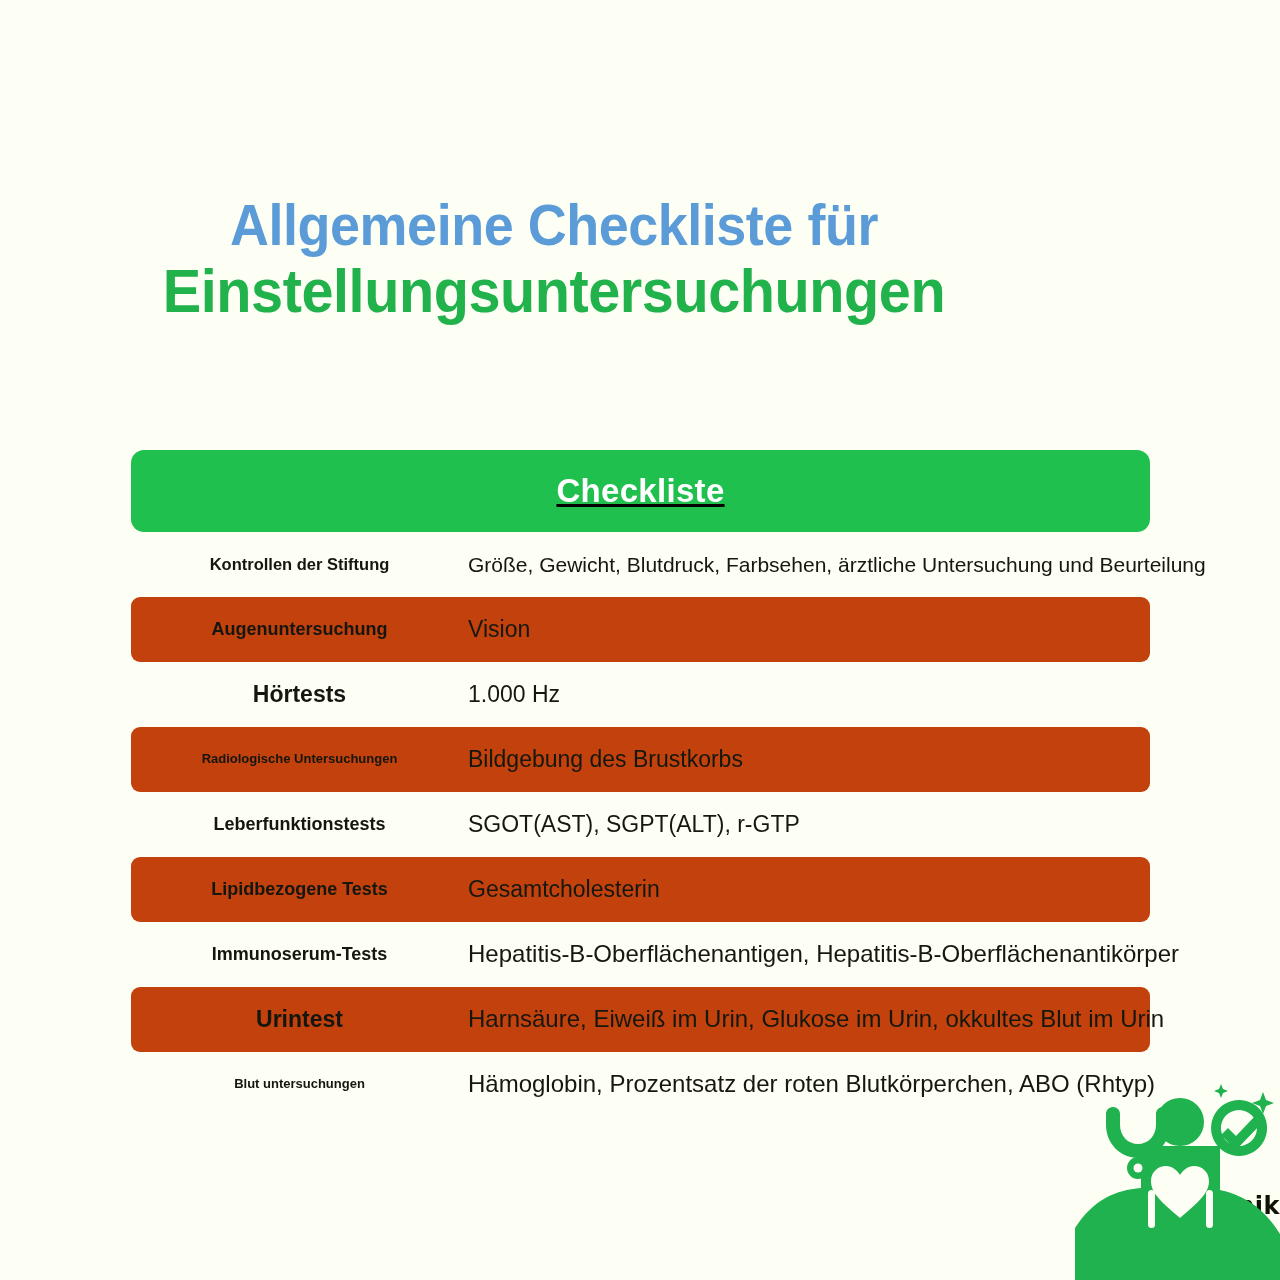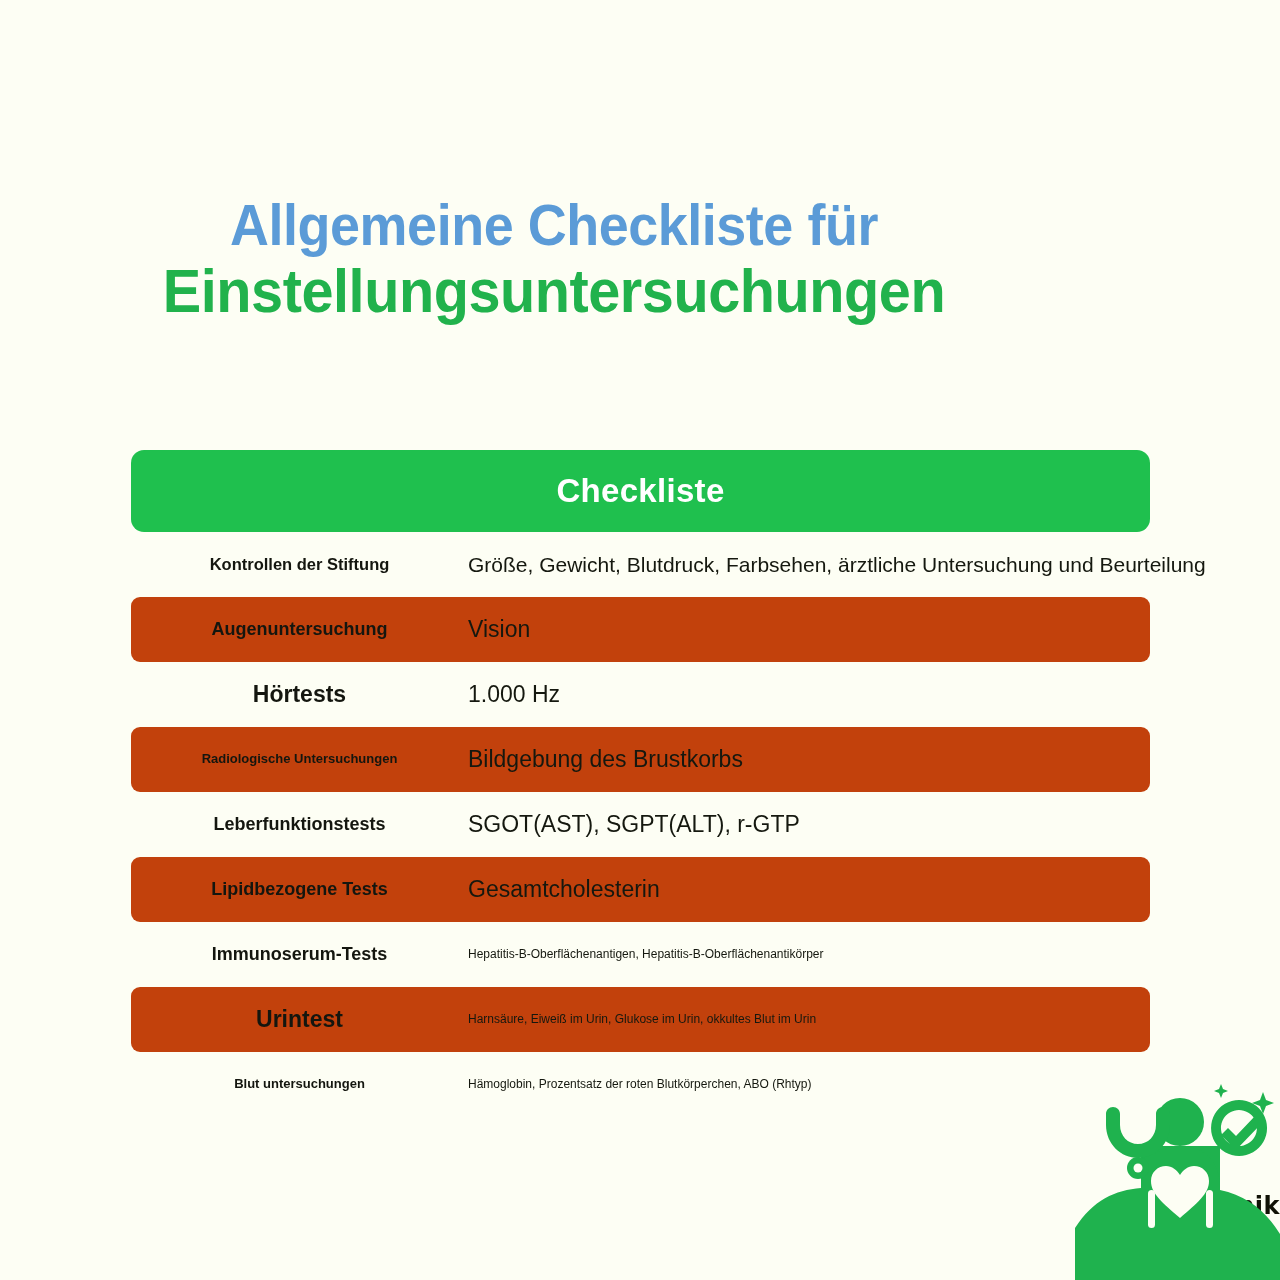--- a/index.html
+++ b/index.html
@@ -48,20 +48,21 @@
     left:131px; top:450px;
     width:1019px;
   }
   .table-head {
     height:82px;
     background:#1fc04e;
     border-radius:13px;
     display:flex;
     align-items:center;
     justify-content:center;
+    text-decoration:underline;
   }
   .table-head-text {
     color:#ffffff;
     font-size:33px;
     font-weight:700;
     letter-spacing:0.3px;
   }
 
   .row {
     display:flex;
@@ -91,21 +92,21 @@
     white-space:nowrap;
   }
 
   
   .lbl-xs { font-size:13px; }
   .lbl-sm { font-size:16.5px; }
   .lbl-md { font-size:18px; }
   .lbl-lg { font-size:23px; }
 
   .val-sm { font-size:21px; }
-  .val-md { font-size:12px; }
+  .val-md { font-size:24px; }
   .val-lg { font-size:23px; }
 
   
   #footer-logo {
     position:absolute;
     left:0; top:1192px;
     width:1280px;
     text-align:right;
     font-size:24px;
     font-weight:700;

